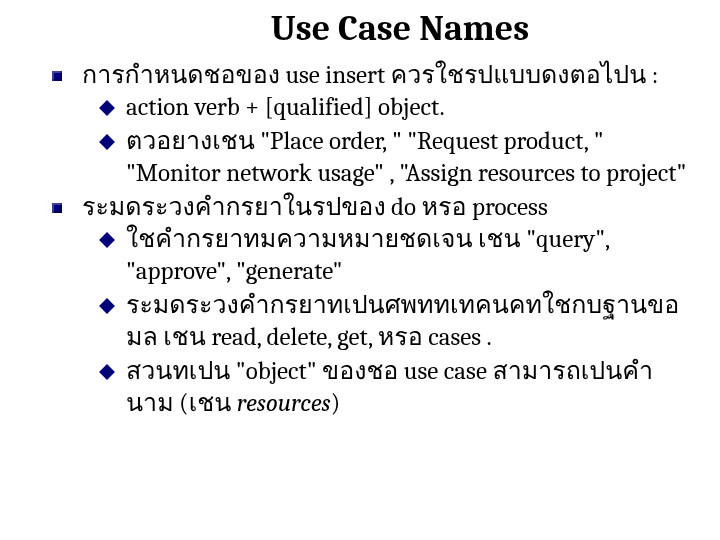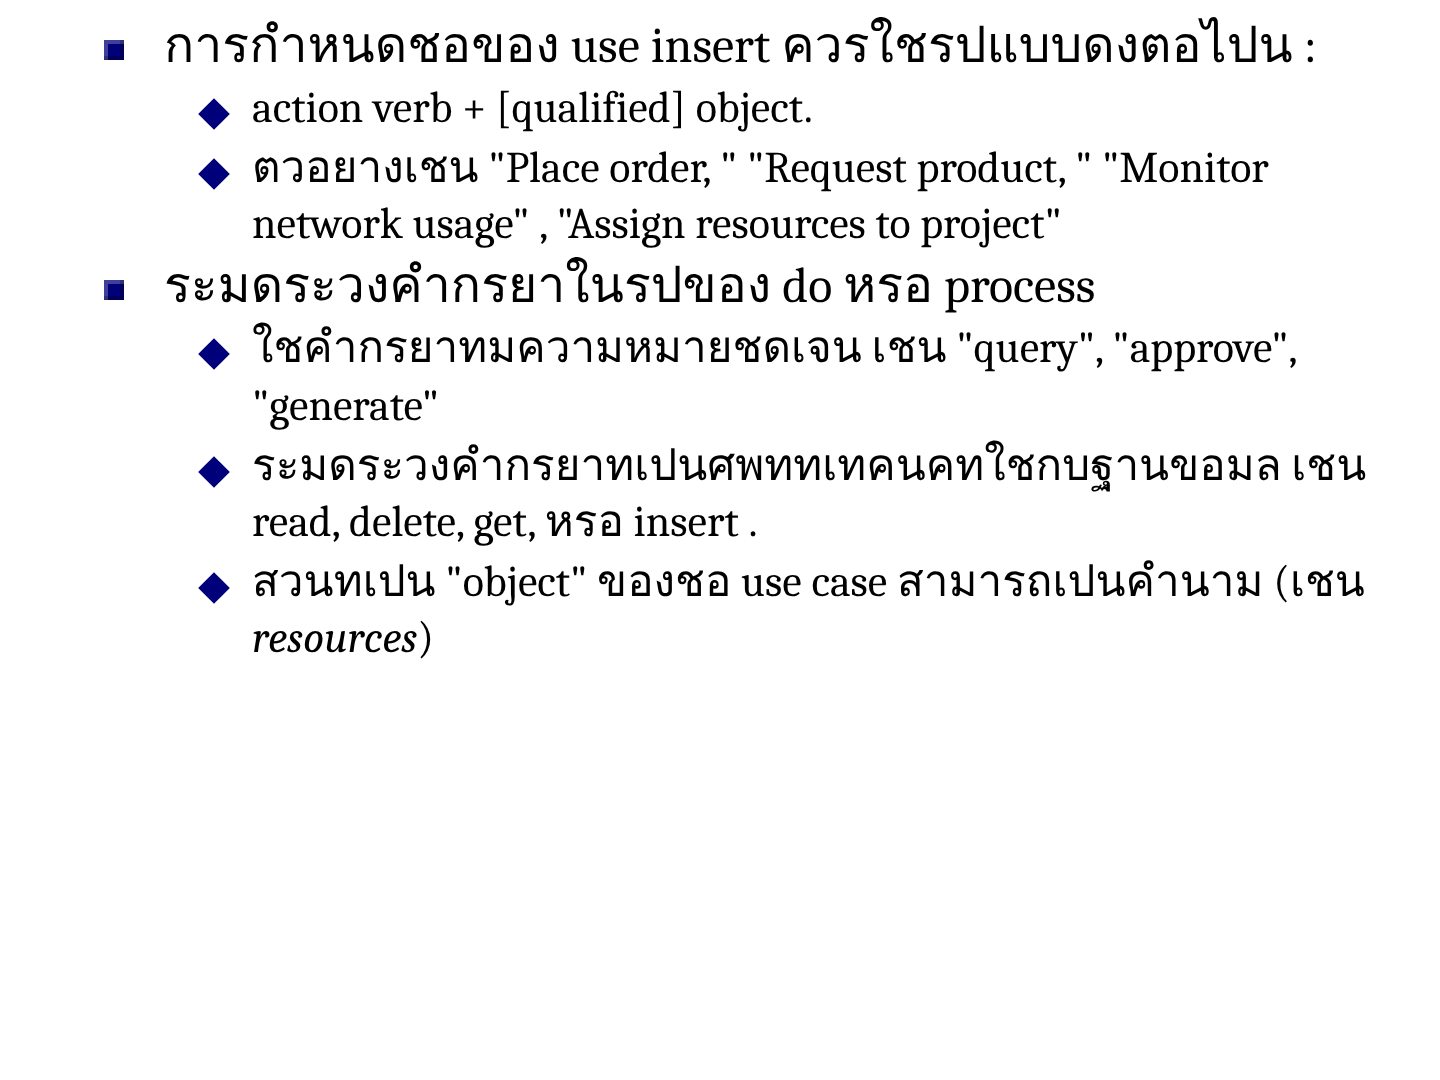--- a/index.html
+++ b/index.html
@@ -48,21 +48,21 @@
     background: #00007a;
     box-shadow: inset -2px -2px 0 rgba(0,0,0,.25), inset 2px 2px 0 rgba(255,255,255,.25);
   }
   ul.lvl2 {
     list-style: none;
     margin: 0;
     padding: 0 0 0 18px;
   }
   ul.lvl2 > li {
     position: relative;
-    font-size: 22px;
+    font-size: 25px;
     line-height: 1.28;
     margin-bottom: 2px;
     padding-left: 26px;
   }
   ul.lvl2 > li::before {
     content: "";
     position: absolute;
     left: 0;
     top: 10px;
     width: 0;
@@ -73,20 +73,21 @@
     border-bottom: 7px solid #00007a;
     transform: rotate(45deg) scale(0.8);
     box-shadow: inset -1px -1px 0 rgba(0,0,0,.25);
   }
   .italic { font-style: italic; }
 </style>
 </head>
 <body>
 
 <div class="slide">
+  <h1 class="title">Use Case Names</h1>
 
   <ul class="lvl1">
 
     <li>
       <span>การกำหนดชอของ use insert ควรใชรปแบบดงตอไปน :</span>
       <ul class="lvl2">
         <li>
           <span>action verb + [qualified] object.</span>
         </li>
         <li>
@@ -95,21 +96,21 @@
       </ul>
     </li>
 
     <li>
       <span>ระมดระวงคำกรยาในรปของ do หรอ process</span>
       <ul class="lvl2">
         <li>
           <span>ใชคำกรยาทมความหมายชดเจน เชน "query", "approve", "generate"</span>
         </li>
         <li>
-          <span>ระมดระวงคำกรยาทเปนศพททเทคนคทใชกบฐานขอมล เชน read, delete, get, หรอ insert .</span>
+          <span>ระมดระวงคำกรยาทเปนศพททเทคนคทใชกบฐานขอมล เชน read, delete, get, หรอ cases .</span>
         </li>
         <li>
           <span>สวนทเปน "object" ของชอ use case สามารถเปนคำนาม (เชน <span class="italic">resources</span>)</span>
         </li>
       </ul>
     </li>
 
   </ul>
 </div>
 

